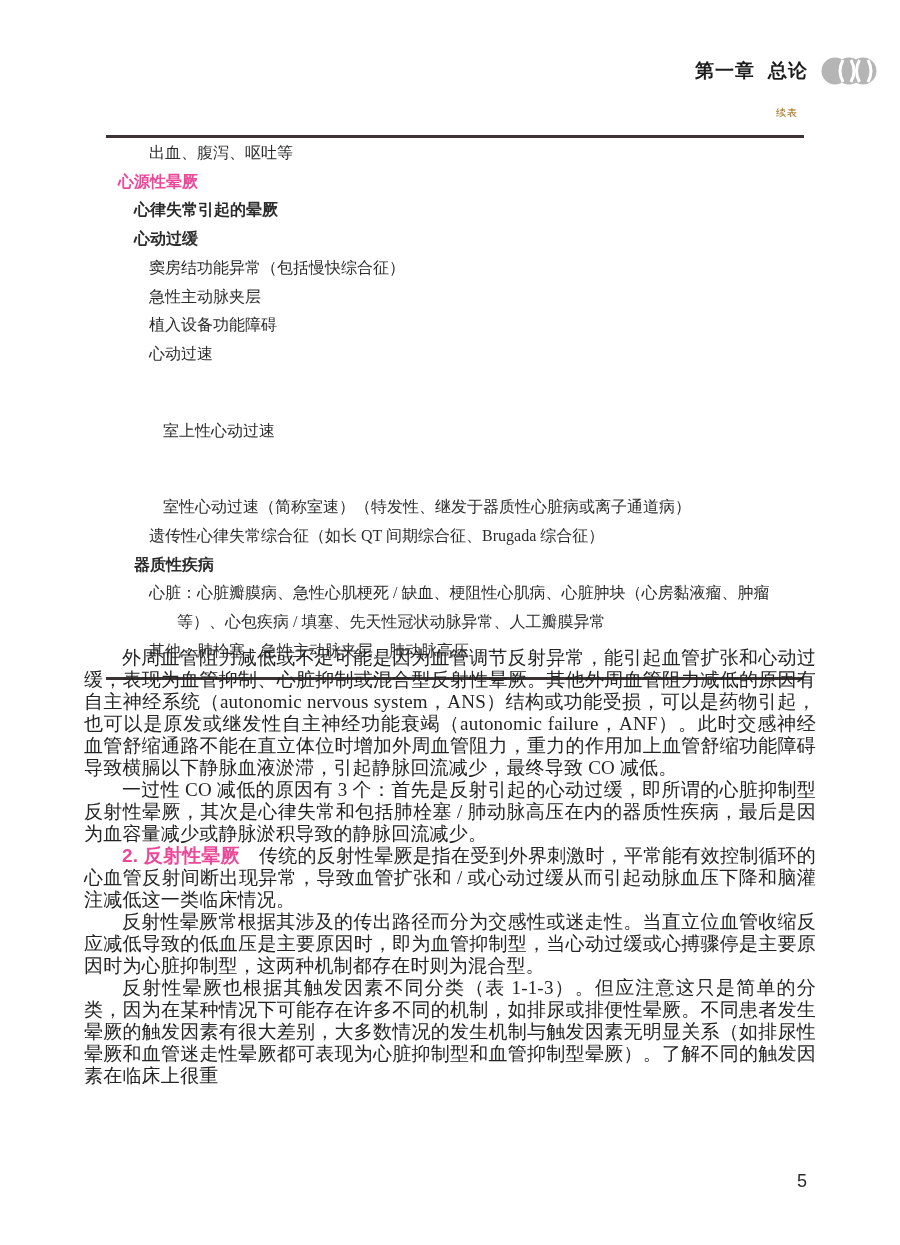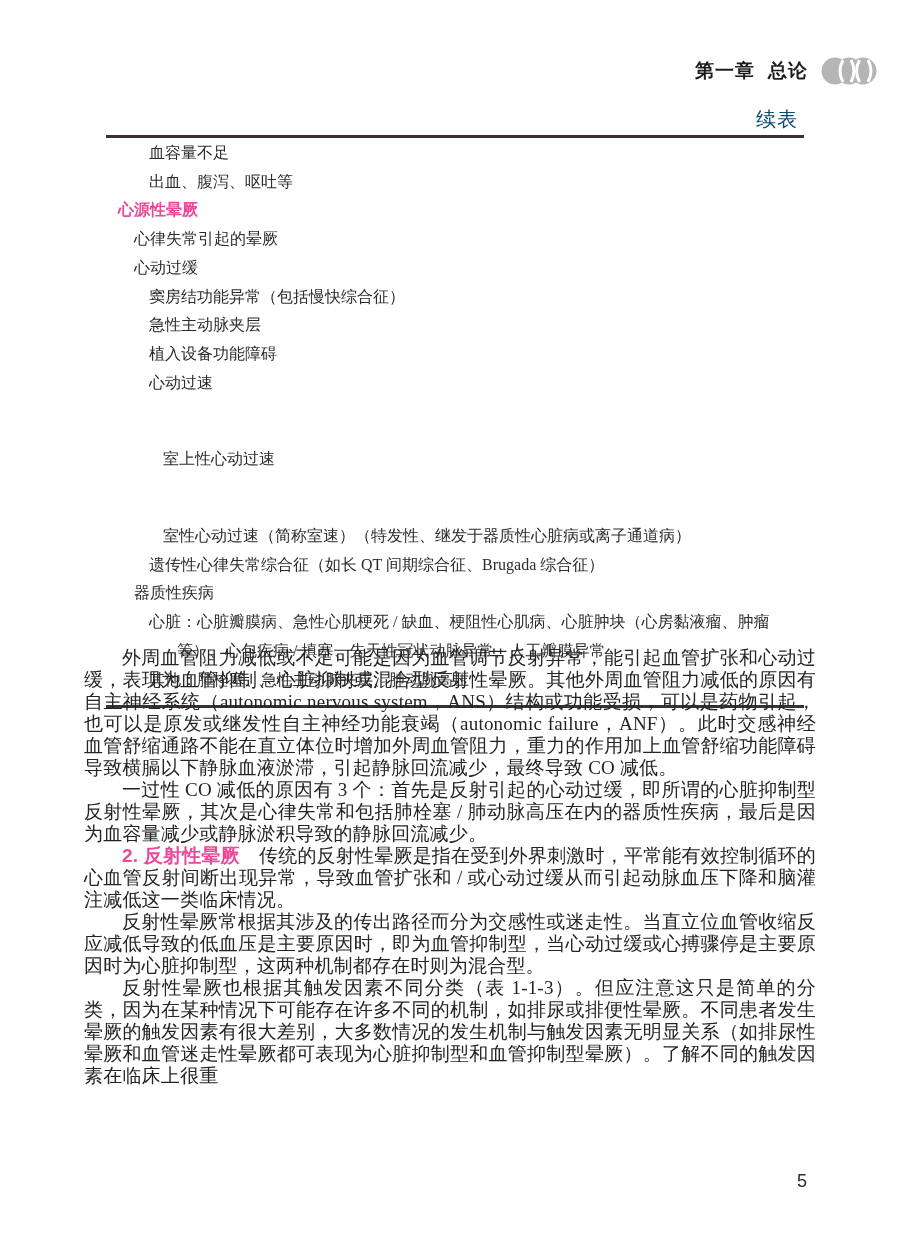--- a/index.html
+++ b/index.html
@@ -7,30 +7,30 @@
     position:relative;width:900px;height:1245px;background:#ffffff;overflow:hidden;
     font-family:"Liberation Serif","DejaVu Serif",serif;color:#262626;
   }
   .header{position:absolute;top:57px;right:22px;display:flex;align-items:center;gap:13px;}
   .header-text{
     font-family:"Liberation Sans","DejaVu Sans",sans-serif;font-weight:bold;
     font-size:19px;color:#1c1c1c;display:flex;gap:13px;letter-spacing:1px;
   }
   .logo{display:block;}
   .cont-label{
-    position:absolute;top:106px;right:102px;font-size:20px;color:#0c4a6e;letter-spacing:1px;
+    position:absolute;top:106px;right:102px;font-size:10px;color:#a16207;letter-spacing:1px;
   }
   .stable{
     position:absolute;left:106px;top:135px;width:698px;
     border-top:3px solid #3b3333;border-bottom:3px solid #3b3333;
     padding:1px 0 11px 0;font-size:16px;color:#2b2b2b;
   }
   .trow{line-height:28.7px;}
   .lvl0{padding-left:12px;}
-  .lvl1{padding-left:28px;}
+  .lvl1{padding-left:28px;font-weight:bold;}
   .lvl2{padding-left:43px;}
   .lvl3{padding-left:57px;margin-top:48px;}
   .hang{padding-left:71px;text-indent:-28px;}
   .bold-hei{font-family:"Liberation Sans","DejaVu Sans",sans-serif;font-weight:bold;color:#ec4899;}
   .body-text{
     position:absolute;left:84px;top:647px;width:732px;
     font-size:19px;line-height:22px;text-align:justify;color:#242424;letter-spacing:0.2px;
   }
   .body-text p{margin:0;text-indent:2em;}
   .pagenum{
@@ -57,21 +57,20 @@
         <path d="M30 3 Q 36 14 30 25" stroke="#ffffff" stroke-width="3" fill="none"></path>
         <path d="M38.5 3 Q 32.5 14 38.5 25" stroke="#ffffff" stroke-width="3" fill="none"></path>
         <path d="M47 3 Q 53 14 47 25" stroke="#ffffff" stroke-width="3" fill="none"></path>
       </svg>
     </span>
   </div>
 
   <div class="cont-label">续表</div>
 
   <div class="stable">
-    <div class="trow lvl2">血容量不足</div>
     <div class="trow lvl2">出血、腹泻、呕吐等</div>
     <div class="trow lvl0 bold-hei">心源性晕厥</div>
     <div class="trow lvl1">心律失常引起的晕厥</div>
     <div class="trow lvl1">心动过缓</div>
     <div class="trow lvl2">窦房结功能异常（包括慢快综合征）</div>
     <div class="trow lvl2">急性主动脉夹层</div>
     <div class="trow lvl2">植入设备功能障碍</div>
     <div class="trow lvl2">心动过速</div>
     <div class="trow lvl3">室上性心动过速</div>
     <div class="trow lvl3">室性心动过速（简称室速）（特发性、继发于器质性心脏病或离子通道病）</div>

